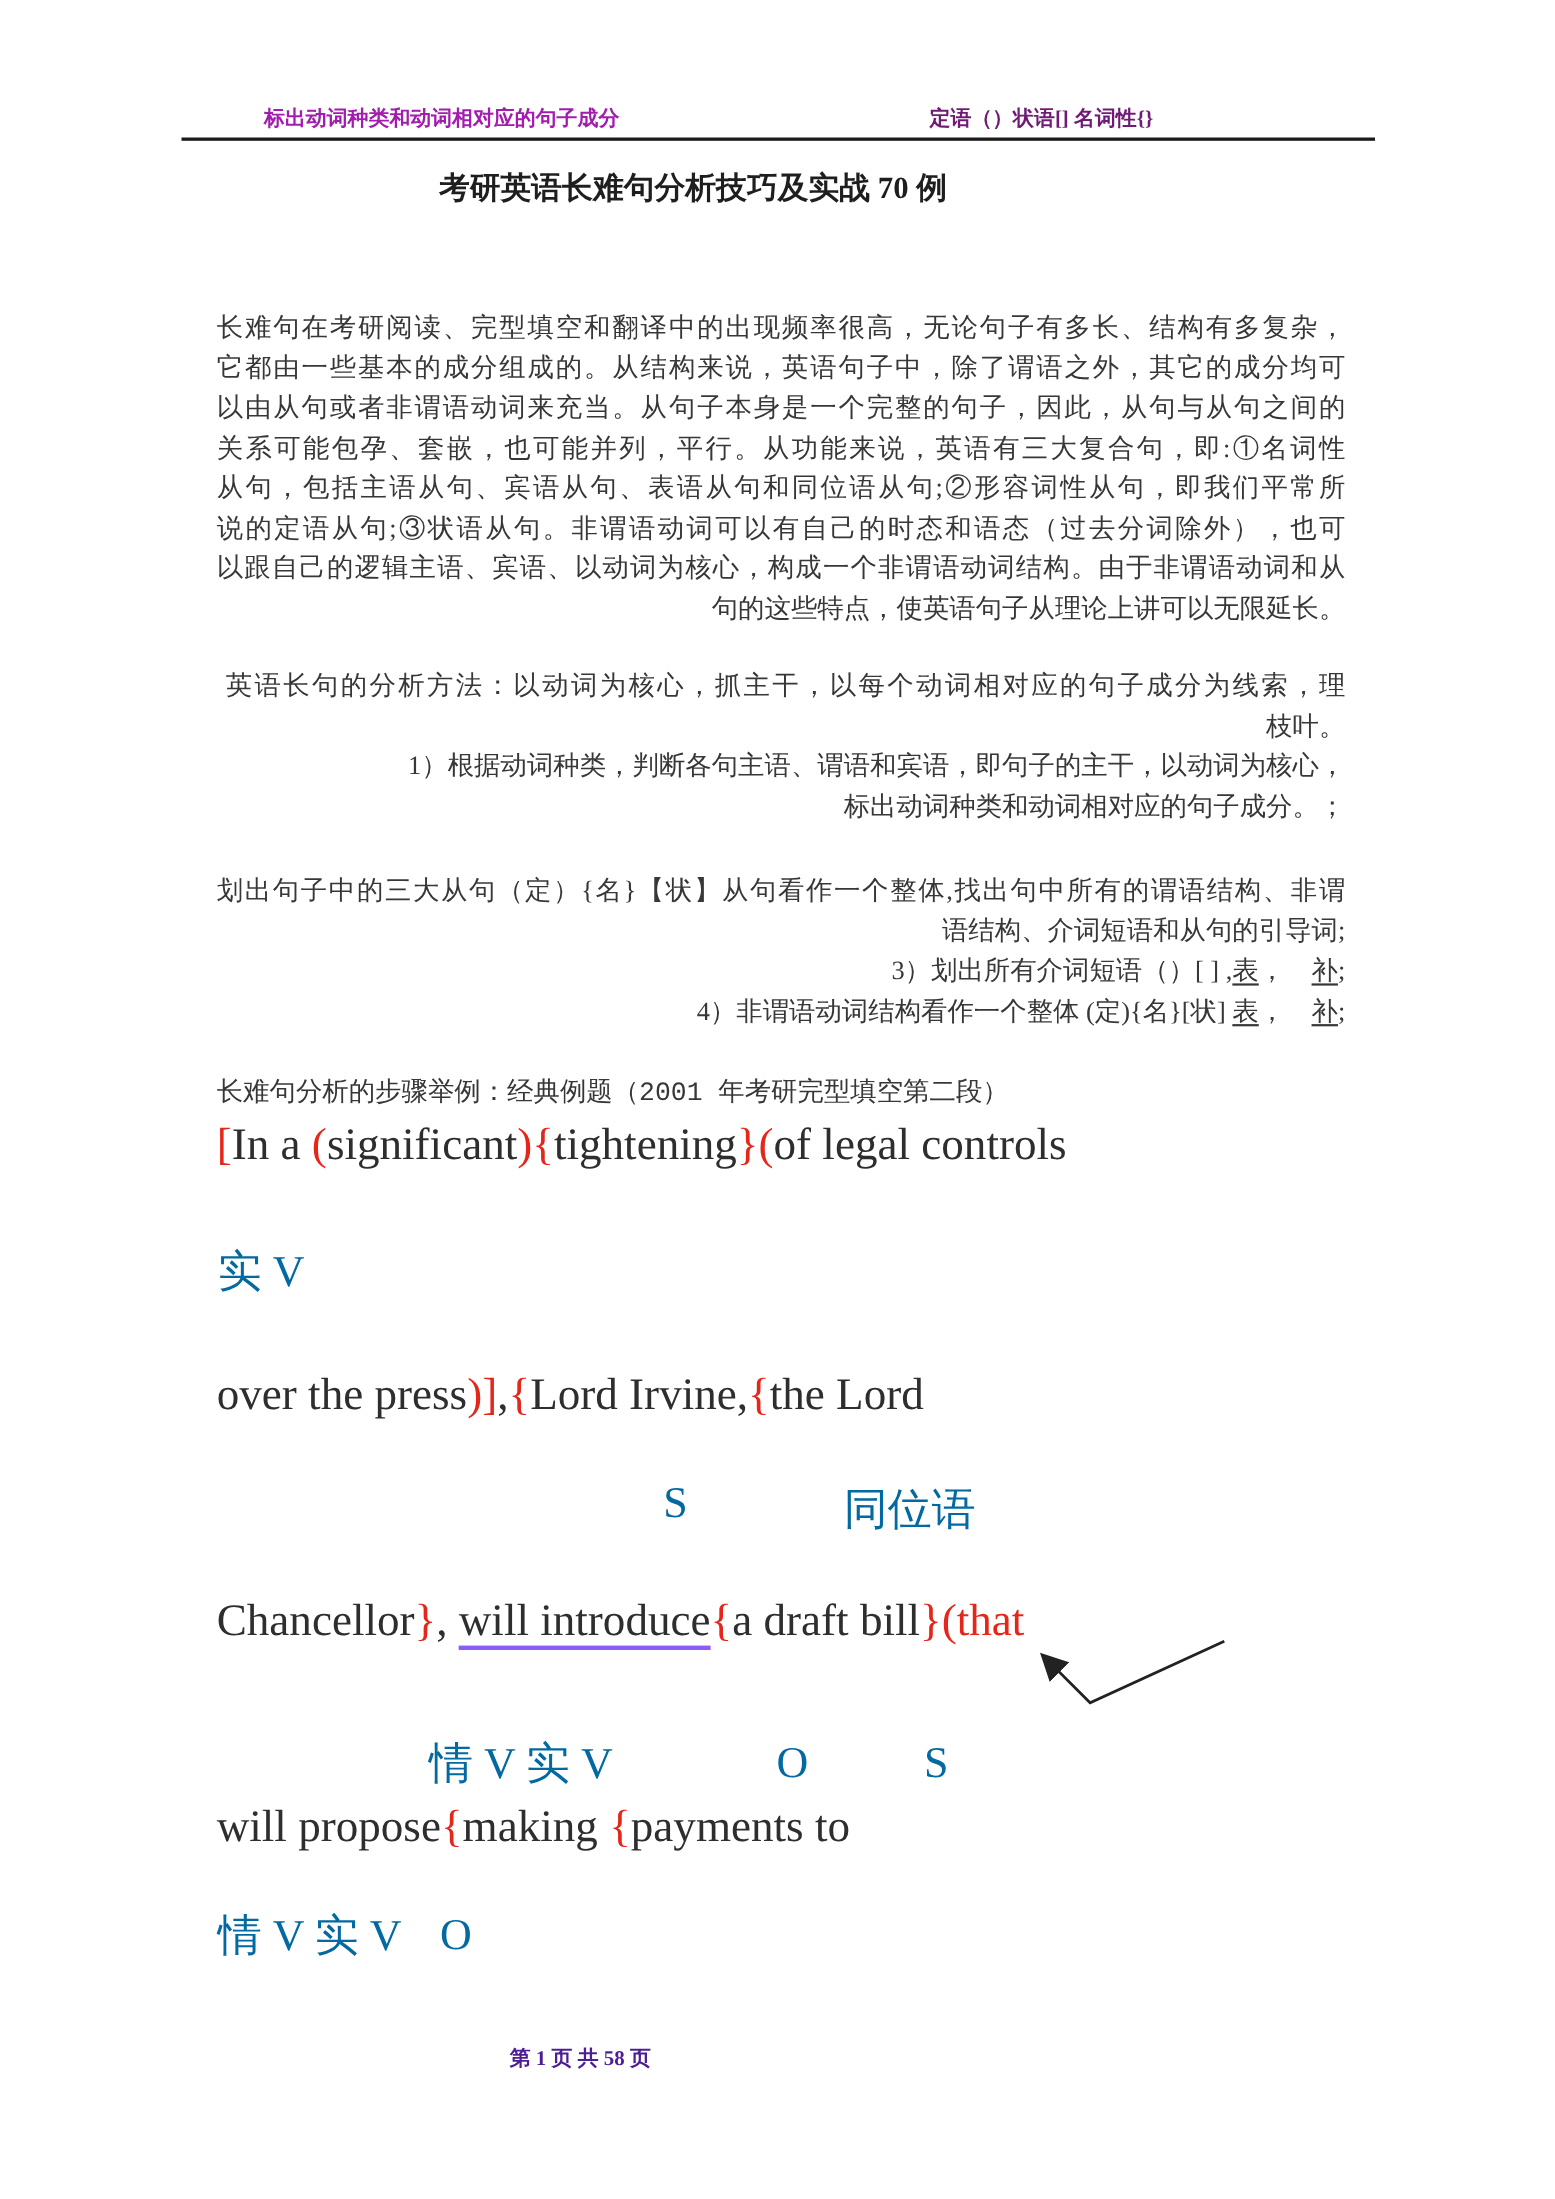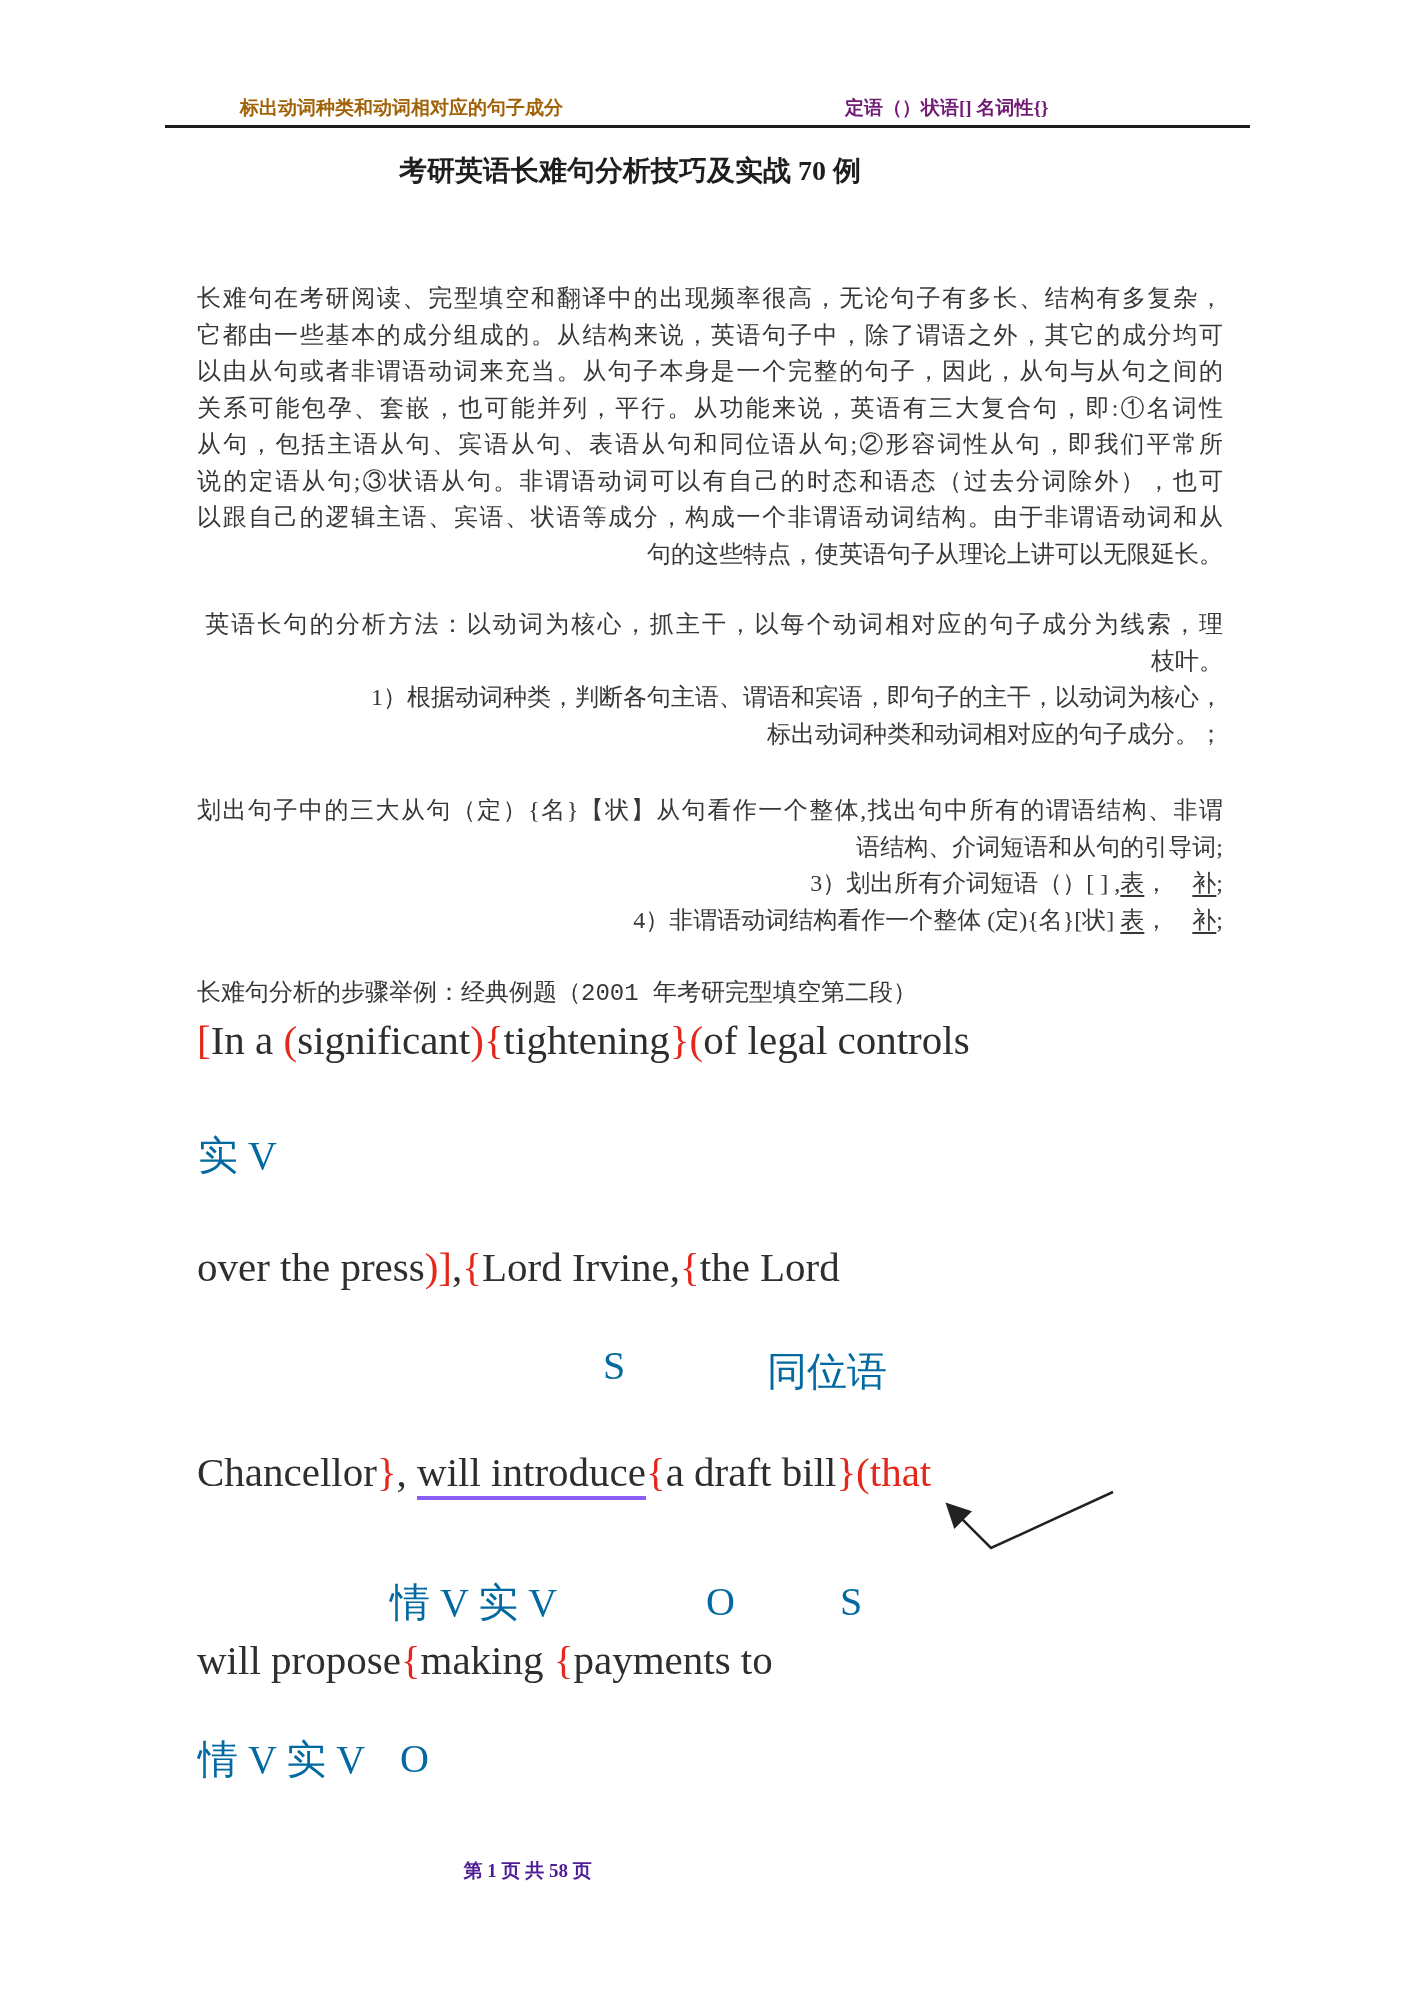--- a/index.html
+++ b/index.html
@@ -1,21 +1,21 @@
 <!DOCTYPE html>
 <html><head>
 <meta charset="utf-8">
 <style>
   html,body{margin:0;padding:0;background:#ffffff;}
   .page{
     position:relative;width:1414px;height:1999px;background:#ffffff;
     font-family:"Liberation Serif","DejaVu Serif",serif;color:#373737;overflow:hidden;
   }
   
-  .hdr-left{position:absolute;left:240px;top:95px;font-size:19px;font-weight:bold;color:#a16207;white-space:pre;}
+  .hdr-left{position:absolute;left:240px;top:95px;font-size:19px;font-weight:bold;color:#a21caf;white-space:pre;}
   .hdr-right{position:absolute;left:845px;top:95px;font-size:19px;font-weight:bold;color:#701a75;white-space:pre;}
   .hdr-rule{position:absolute;left:165px;top:125px;width:1085px;border-top:3px solid #1b1b1b;}
   
   .title{position:absolute;left:117px;top:152px;width:1026px;text-align:center;
          font-size:28px;font-weight:bold;color:#1e1e1e;}
   
   .para{position:absolute;left:197px;width:1026px;font-size:24px;line-height:36.5px;color:#373737;}
   .para div{white-space:pre-wrap;text-align:right;}
   .p1{top:280px}.p2{top:606px}.p3{top:792px}
   .j{text-align:justify;text-align-last:justify;}
@@ -47,21 +47,21 @@
 
   <div class="title">考研英语长难句分析技巧及实战 70 例</div>
 
   <div class="para p1">
     <div class="j">长难句在考研阅读、完型填空和翻译中的出现频率很高，无论句子有多长、结构有多复杂，</div>
     <div class="j">它都由一些基本的成分组成的。从结构来说，英语句子中，除了谓语之外，其它的成分均可</div>
     <div class="j">以由从句或者非谓语动词来充当。从句子本身是一个完整的句子，因此，从句与从句之间的</div>
     <div class="j">关系可能包孕、套嵌，也可能并列，平行。从功能来说，英语有三大复合句，即:①名词性</div>
     <div class="j">从句，包括主语从句、宾语从句、表语从句和同位语从句;②形容词性从句，即我们平常所</div>
     <div class="j">说的定语从句;③状语从句。非谓语动词可以有自己的时态和语态（过去分词除外），也可</div>
-    <div class="j">以跟自己的逻辑主语、宾语、状语等成分，构成一个非谓语动词结构。由于非谓语动词和从</div>
+    <div class="j">以跟自己的逻辑主语、宾语、以动词为核心，构成一个非谓语动词结构。由于非谓语动词和从</div>
     <div>句的这些特点，使英语句子从理论上讲可以无限延长。</div>
   </div>
 
   <div class="para p2">
     <div class="j"> 英语长句的分析方法：以动词为核心，抓主干，以每个动词相对应的句子成分为线索，理</div>
     <div>枝叶。</div>
     <div>1）根据动词种类，判断各句主语、谓语和宾语，即句子的主干，以动词为核心，</div>
     <div>标出动词种类和动词相对应的句子成分。；</div>
   </div>
 

